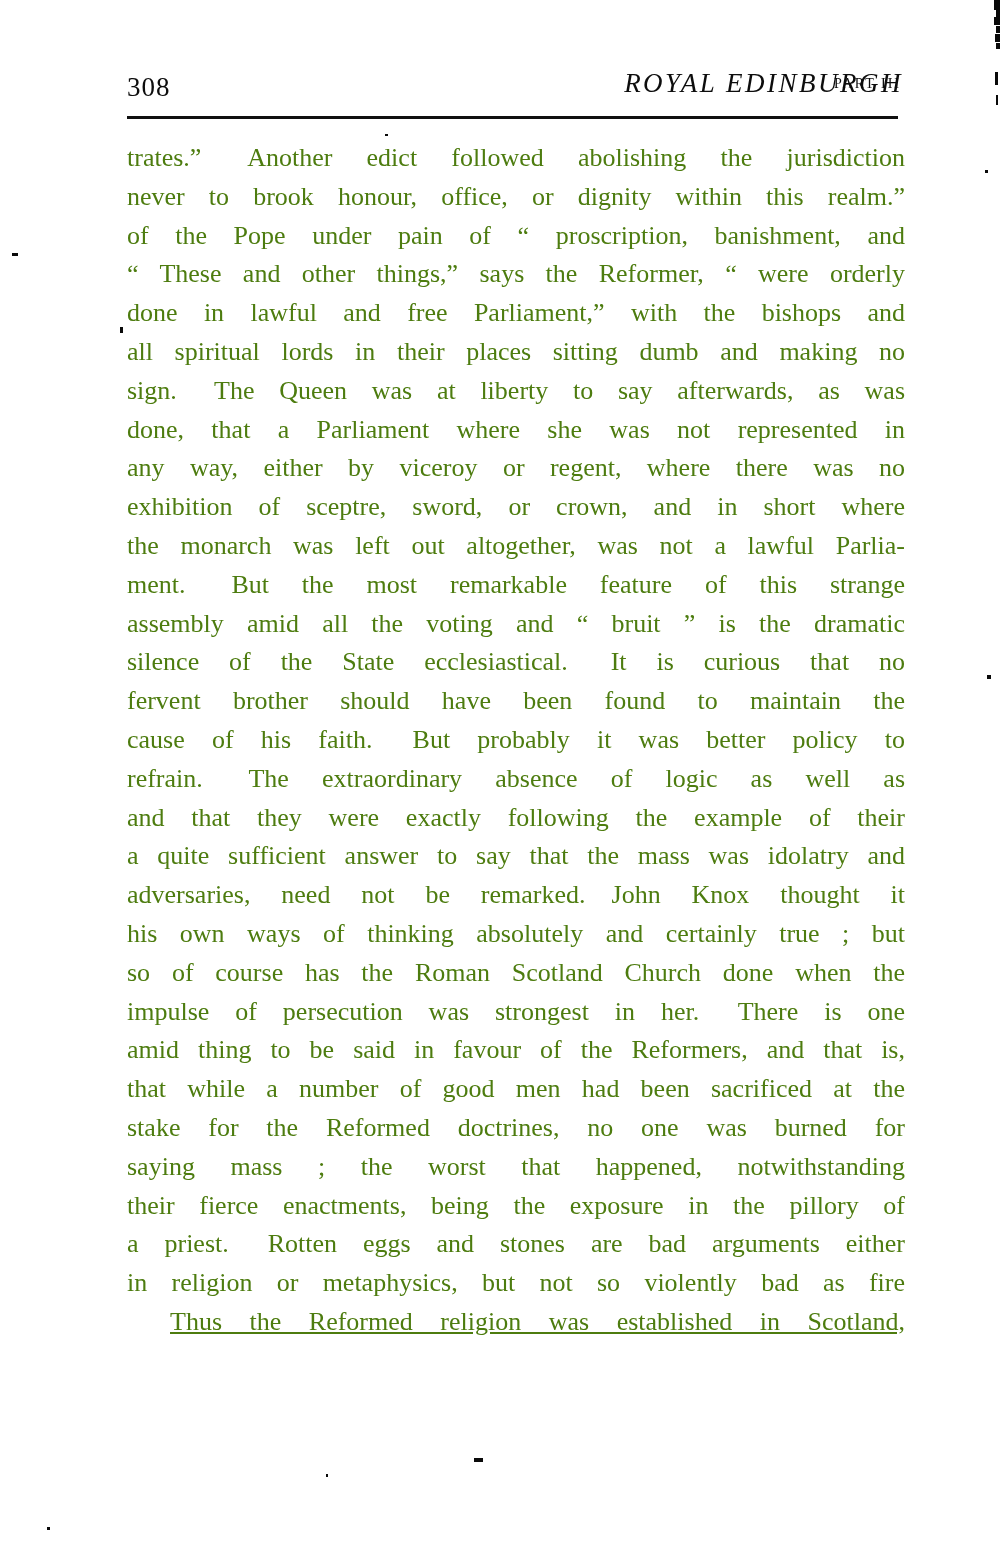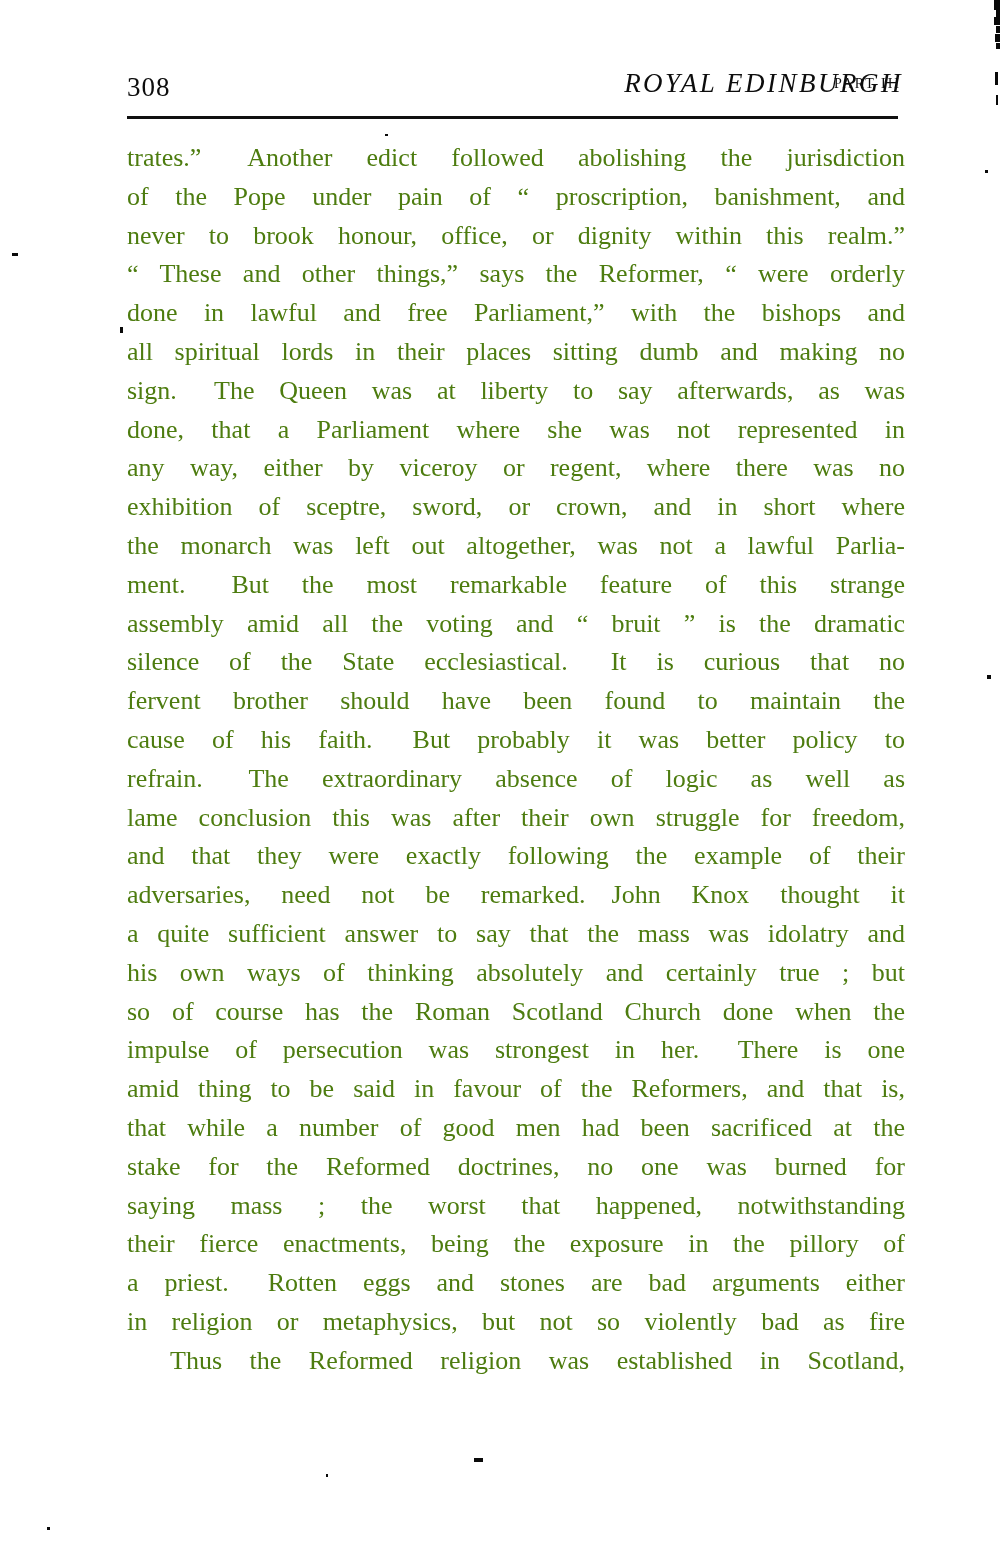--- a/index.html
+++ b/index.html
@@ -71,20 +71,21 @@
     text-align: justify;
     text-align-last: justify;
     height: 38.8px;
     white-space: normal;
   }
   .line.para-end {
     text-align-last: left;
   }
   .line.indent {
     text-indent: 43px;
+    text-decoration: underline;
   }
   
   .artifact {
     position: absolute;
     background: #0a0a0a;
   }
 </style>
 </head>
 <body>
 
@@ -93,40 +94,39 @@
   <div class="header">
     <span class="page-number">308</span>
     <span class="running-title">ROYAL EDINBURGH</span>
     <span class="part-label">PART III</span>
   </div>
 
   <div class="header-rule"></div>
 
   <div class="body-text">
       <div class="line">trates.”  Another edict followed abolishing the jurisdiction</div>
+      <div class="line">never to brook honour, office, or dignity within this realm.”</div>
       <div class="line">of the Pope under pain of “ proscription, banishment, and</div>
-      <div class="line">never to brook honour, office, or dignity within this realm.”</div>
       <div class="line">“ These and other things,” says the Reformer, “ were orderly</div>
       <div class="line">done in lawful and free Parliament,” with the bishops and</div>
       <div class="line">all spiritual lords in their places sitting dumb and making no</div>
       <div class="line">sign.  The Queen was at liberty to say afterwards, as was</div>
       <div class="line">done, that a Parliament where she was not represented in</div>
       <div class="line">any way, either by viceroy or regent, where there was no</div>
       <div class="line">exhibition of sceptre, sword, or crown, and in short where</div>
       <div class="line">the monarch was left out altogether, was not a lawful Parlia-</div>
       <div class="line">ment.  But the most remarkable feature of this strange</div>
       <div class="line">assembly amid all the voting and “ bruit ” is the dramatic</div>
       <div class="line">silence of the State ecclesiastical.  It is curious that no</div>
       <div class="line">fervent brother should have been found to maintain the</div>
       <div class="line">cause of his faith.  But probably it was better policy to</div>
       <div class="line">refrain.  The extraordinary absence of logic as well as</div>
-      <div class="line">lame conclusion this was after their own struggle for freedom,</div>
       <div class="line">and that they were exactly following the example of their</div>
+      <div class="line">a quite sufficient answer to say that the mass was idolatry and</div>
       <div class="line">adversaries, need not be remarked.  John Knox thought it</div>
-      <div class="line">a quite sufficient answer to say that the mass was idolatry and</div>
       <div class="line">his own ways of thinking absolutely and certainly true ; but</div>
       <div class="line">so of course has the Roman Scotland Church done when the</div>
       <div class="line">impulse of persecution was strongest in her.  There is one</div>
       <div class="line">amid thing to be said in favour of the Reformers, and that is,</div>
       <div class="line">that while a number of good men had been sacrificed at the</div>
       <div class="line">stake for the Reformed doctrines, no one was burned for</div>
       <div class="line">saying mass ; the worst that happened, notwithstanding</div>
       <div class="line">their fierce enactments, being the exposure in the pillory of</div>
       <div class="line">a priest.  Rotten eggs and stones are bad arguments either</div>
       <div class="line">in religion or metaphysics, but not so violently bad as fire</div>

